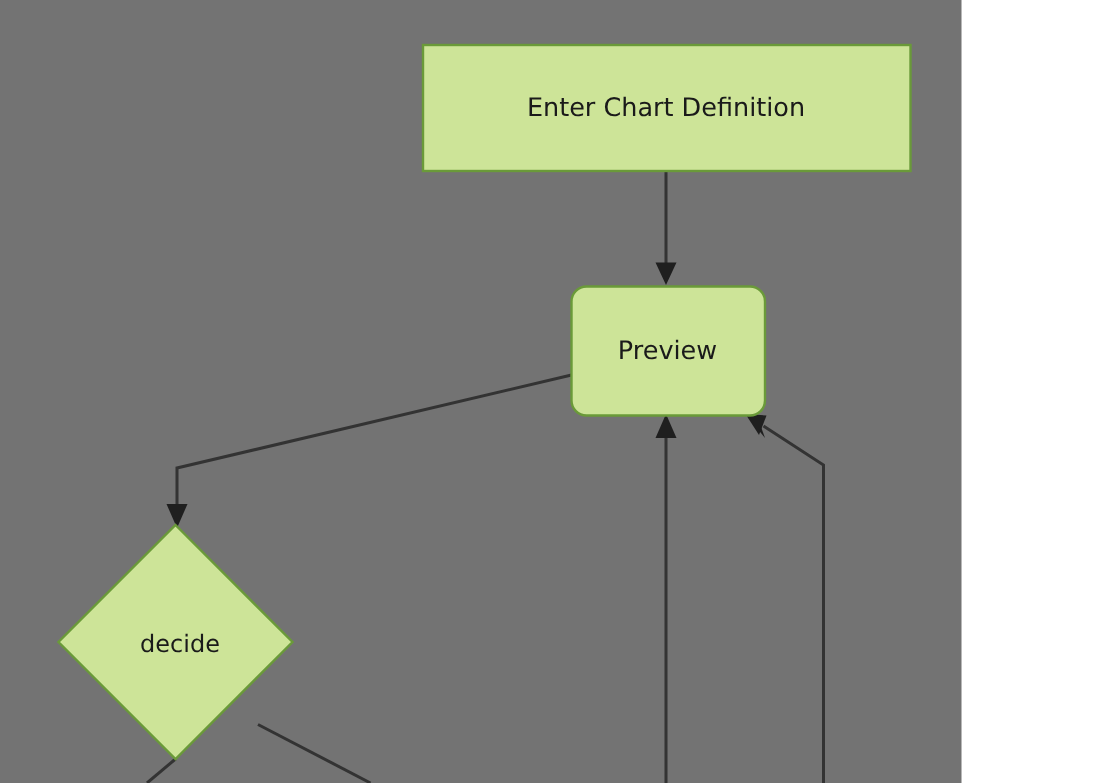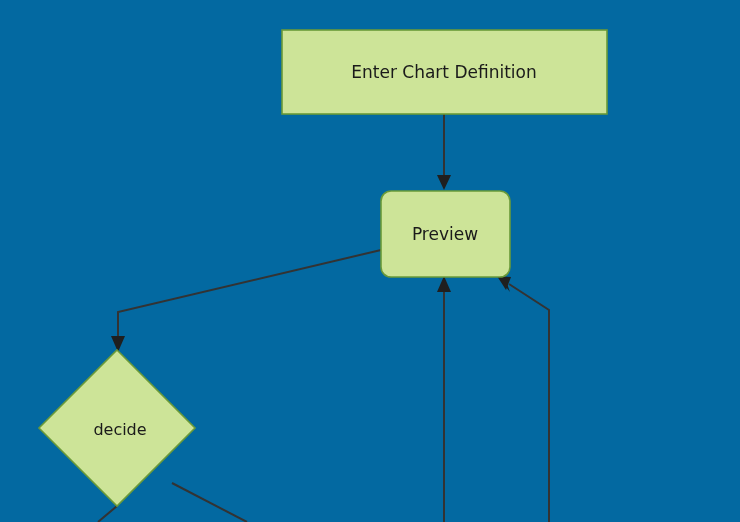--- a/index.html
+++ b/index.html
@@ -6,23 +6,23 @@
   html, body {
     margin: 0;
     padding: 0;
     background: #ffffff;
   }
   body {
     font-family: "DejaVu Sans", sans-serif;
   }
   #canvas {
     position: relative;
-    width: 740px;
+    width: 641px;
     height: 522px;
-    background: #0369a1;
+    background: #737373;
     overflow: hidden;
   }
   #flow-svg {
     position: absolute;
     top: 0;
     left: 0;
     width: 740px;
     height: 522px;
     display: block;
   }

